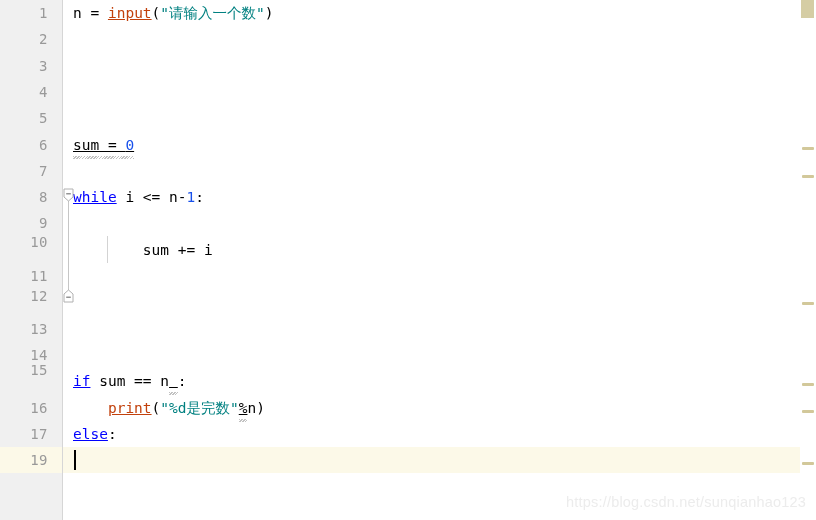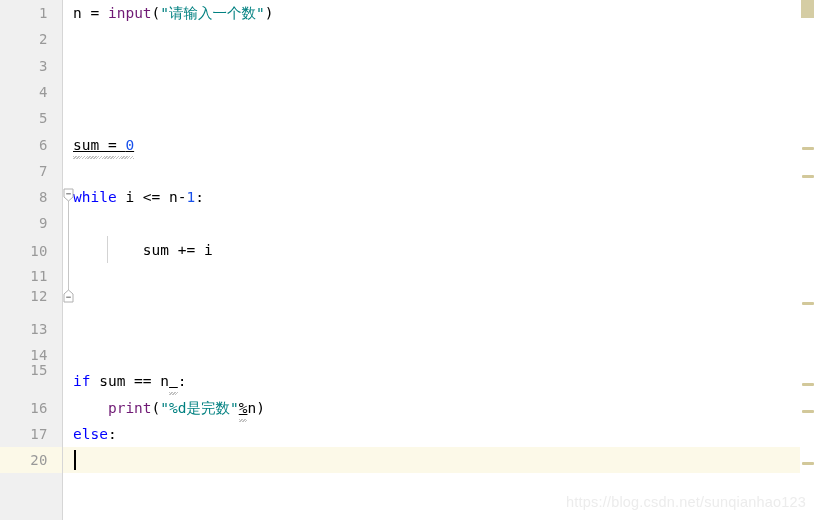--- a/index.html
+++ b/index.html
@@ -98,22 +98,22 @@
   
   .indent-guide {
     position: absolute;
     width: 1px;
     background: #d3d3d3;
     z-index: 0;
   }
 
   
   .tok-plain   { color: #000000; }
-  .tok-kw2     { color: #0000ff; }
-  .tok-func    { color: #701a75; }
+  .tok-kw2     { color: #0000ff; text-decoration: underline; }
+  .tok-func    { color: #c2410c; text-decoration: underline; }
   .tok-num     { color: #1750eb; }
   .tok-str     { color: #008080; }
   .tok-punct   { color: #000000; }
 
   
   .squiggle {
     position: relative;
     display: inline-block;
     text-decoration: underline;
   }
@@ -182,29 +182,29 @@
   <div id="gutter">
     <div class="gutter-row" style="top:0px">1</div>
     <div class="gutter-row" style="top:26.3px">2</div>
     <div class="gutter-row" style="top:52.6px">3</div>
     <div class="gutter-row" style="top:78.9px">4</div>
     <div class="gutter-row" style="top:105.2px">5</div>
     <div class="gutter-row" style="top:131.5px">6</div>
     <div class="gutter-row" style="top:157.8px">7</div>
     <div class="gutter-row" style="top:184.1px">8</div>
     <div class="gutter-row" style="top:210.4px">9</div>
-    <div class="gutter-row" style="top:238px">10</div>
+    <div class="gutter-row" style="top:229px">10</div>
     <div class="gutter-row" style="top:263px">11</div>
     <div class="gutter-row" style="top:283px">12</div>
     <div class="gutter-row" style="top:315.6px">13</div>
     <div class="gutter-row" style="top:341.9px">14</div>
     <div class="gutter-row" style="top:357px">15</div>
     <div class="gutter-row" style="top:394.5px">16</div>
     <div class="gutter-row" style="top:420.8px">17</div>
-    <div class="gutter-row current" style="top:447.1px">20</div>
+    <div class="gutter-row current" style="top:447.1px">19</div>
   </div>
   <div id="gutter-border"></div>
 
   <div id="code-area">
 
     <div class="code-row current-line" style="top:447.1px; width:753px;"></div>
 
     <div class="indent-guide" style="left:44px; top:236px; height:27px;"></div>
 
     <div class="code-row" style="top:0px"><span class="code-text"><span class="tok-plain">n</span><span class="tok-plain"> = </span><span class="tok-func">input</span><span class="tok-punct">(</span><span class="tok-str">"请输入一个数"</span><span class="tok-punct">)</span></span></div>

